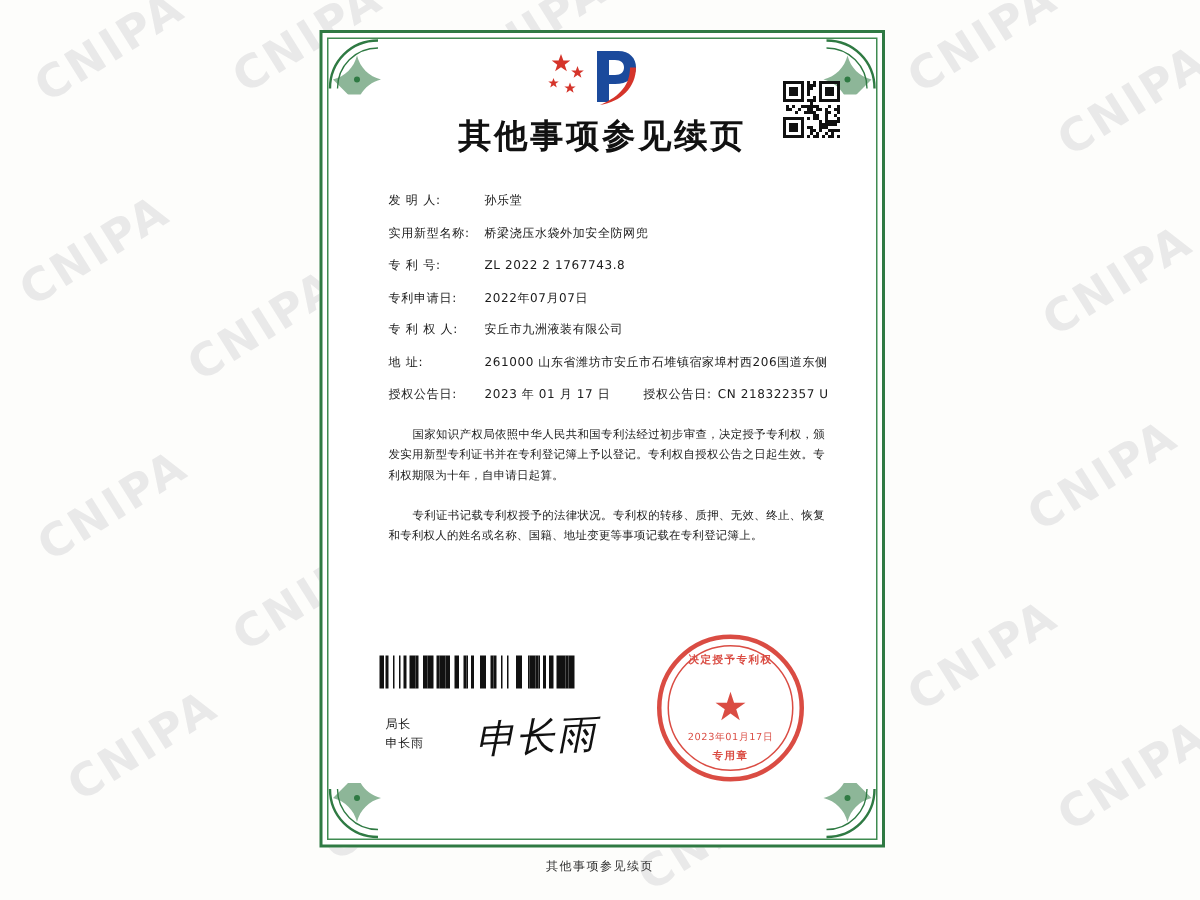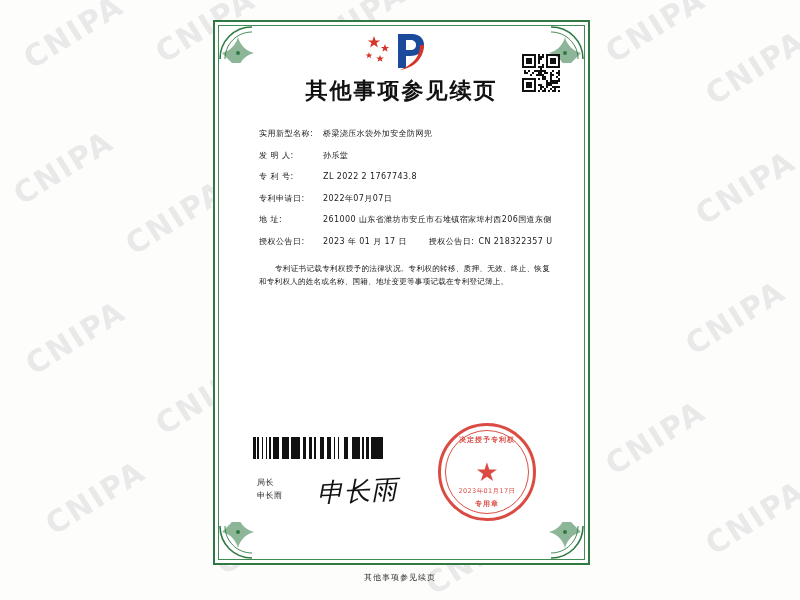--- a/index.html
+++ b/index.html
@@ -516,49 +516,54 @@
               <polygon points="9,24 9.9,26.4 12.5,26.4 10.4,27.9 11.2,30.3 9,28.8 6.8,30.3 7.6,27.9 5.5,26.4 8.1,26.4"></polygon>
             </g>
           </svg>
         </div>
       </div>
 
       <div class="title">其他事项参见续页</div>
 
       <div class="fields">
         <div class="field-row">
+          <span class="field-label">发 明 人:</span>
+          <span class="field-value">孙乐堂</span>
+        </div>
+        <div class="field-row">
           <span class="field-label">实用新型名称:</span>
           <span class="field-value">桥梁浇压水袋外加安全防网兜</span>
-        </div>
-        <div class="field-row">
-          <span class="field-label">发 明 人:</span>
-          <span class="field-value">孙乐堂</span>
         </div>
         <div class="field-row">
           <span class="field-label">专 利 号:</span>
           <span class="field-value">ZL 2022 2 1767743.8</span>
         </div>
         <div class="field-row">
           <span class="field-label">专利申请日:</span>
           <span class="field-value">2022年07月07日</span>
+        </div>
+        <div class="field-row">
+          <span class="field-label">专 利 权 人:</span>
+          <span class="field-value">安丘市九洲液装有限公司</span>
         </div>
         <div class="field-row">
           <span class="field-label">地       址:</span>
           <span class="field-value">261000  山东省潍坊市安丘市石堆镇宿家埠村西206国道东侧</span>
         </div>
         <div class="field-row double">
           <span class="field-label">授权公告日:</span>
           <span class="field-value">
             <span>2023 年 01 月 17 日</span>
             <span class="sub-label">授权公告日:</span>
             <span>CN 218322357 U</span>
           </span>
         </div>
       </div>
 
+      <div class="para">国家知识产权局依照中华人民共和国专利法经过初步审查，决定授予专利权，颁发实用新型专利证书并在专利登记簿上予以登记。专利权自授权公告之日起生效。专利权期限为十年，自申请日起算。</div>
       <div class="para">专利证书记载专利权授予的法律状况。专利权的转移、质押、无效、终止、恢复和专利权人的姓名或名称、国籍、地址变更等事项记载在专利登记簿上。</div>
 
       <div class="barcode">
           <div class="bar" style="width: 3px; background: rgb(17, 17, 17);"></div>
           <div class="bar" style="width: 1px; background: transparent;"></div>
           <div class="bar" style="width: 2px; background: rgb(17, 17, 17);"></div>
           <div class="bar" style="width: 3px; background: transparent;"></div>
           <div class="bar" style="width: 1px; background: rgb(17, 17, 17);"></div>
           <div class="bar" style="width: 2px; background: transparent;"></div>
           <div class="bar" style="width: 1px; background: transparent;"></div>

